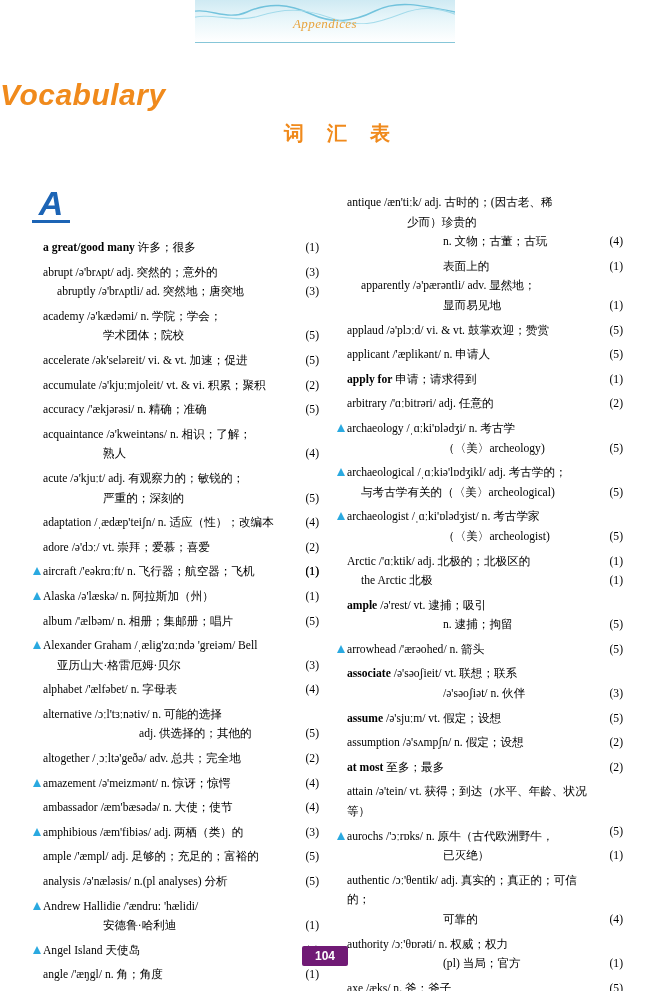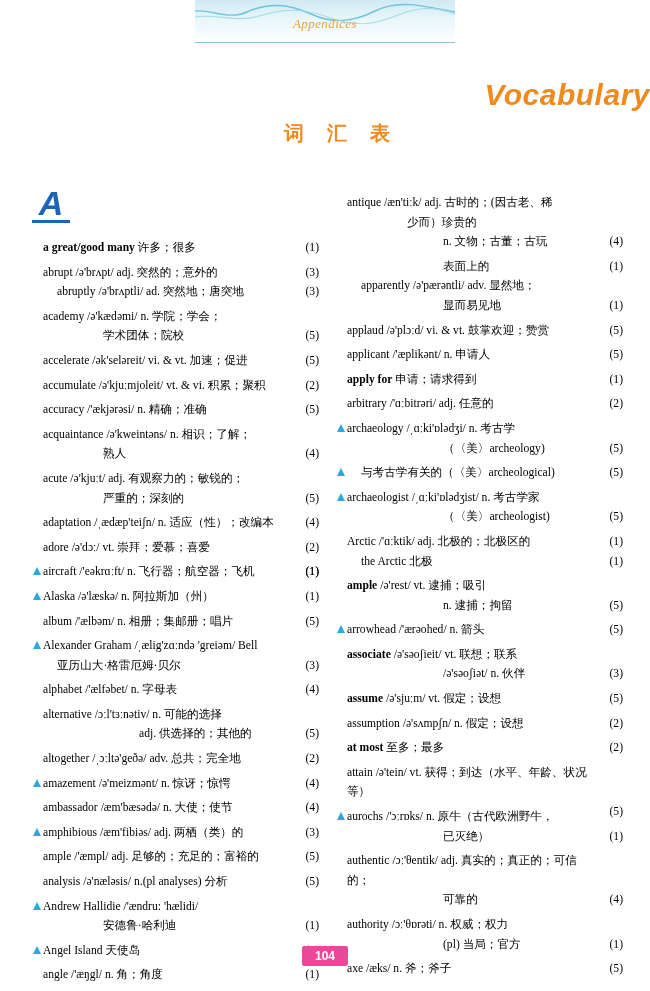--- a/index.html
+++ b/index.html
@@ -46,21 +46,21 @@
     color: #e8a33d;
     letter-spacing: .4px;
   }
 
   
   .title-en {
     position: absolute;
     top: 78px;
     left: 0;
     width: 650px;
-    text-align: right;
+    text-align: left;
     font-family: "Liberation Sans", sans-serif;
     font-weight: bold;
     font-style: italic;
     font-size: 30px;
     color: #f08a1c;
     letter-spacing: .5px;
   }
   .title-cn {
     position: absolute;
     top: 120px;
@@ -290,20 +290,21 @@
       <div class="entry">
         <span class="line"><span>arbitrary /'ɑːbitrəri/ adj. 任意的</span><span class="num">(2)</span></span>
       </div>
       <div class="entry">
         <span class="tri"></span>
         <span class="line"><span>archaeology /ˌɑːki'ɒlədʒi/ n. 考古学</span></span>
         <span class="line ind3"><span>（〈美〉archeology)</span><span class="num">(5)</span></span>
       </div>
       <div class="entry">
         <span class="tri"></span>
+        <span class="line"><span>archaeological /ˌɑːkiə'lɒdʒikl/ adj. 考古学的；</span></span>
         <span class="line ind1"><span>与考古学有关的（〈美〉archeological)</span><span class="num">(5)</span></span>
       </div>
       <div class="entry">
         <span class="tri"></span>
         <span class="line"><span>archaeologist /ˌɑːki'ɒlədʒist/ n. 考古学家</span></span>
         <span class="line ind3"><span>（〈美〉archeologist)</span><span class="num">(5)</span></span>
       </div>
       <div class="entry">
         <span class="line"><span>Arctic /'ɑːktik/ adj. 北极的；北极区的</span><span class="num">(1)</span></span>
         <span class="line ind1"><span>the Arctic  北极</span><span class="num">(1)</span></span>
@@ -346,14 +347,14 @@
         <span class="line"><span>authority /ɔː'θɒrəti/ n. 权威；权力</span></span>
         <span class="line ind3"><span>(pl) 当局；官方</span><span class="num">(1)</span></span>
       </div>
       <div class="entry">
         <span class="line"><span>axe /æks/ n. 斧；斧子</span><span class="num">(5)</span></span>
       </div>
     </div>
 </div>
 
 <div style="position:absolute;left:0;top:946px;width:650px;text-align:center;">
-  <span style="display:inline-block;background:#ec4899;color:#fff;font-family:'Liberation Sans',sans-serif;font-weight:bold;font-size:12px;padding:3px 13px;border-radius:2px;">104</span>
+  <span style="display:inline-block;background:#701a75;color:#fff;font-family:'Liberation Sans',sans-serif;font-weight:bold;font-size:12px;padding:3px 13px;border-radius:2px;">104</span>
 </div>
 
 </body></html>

